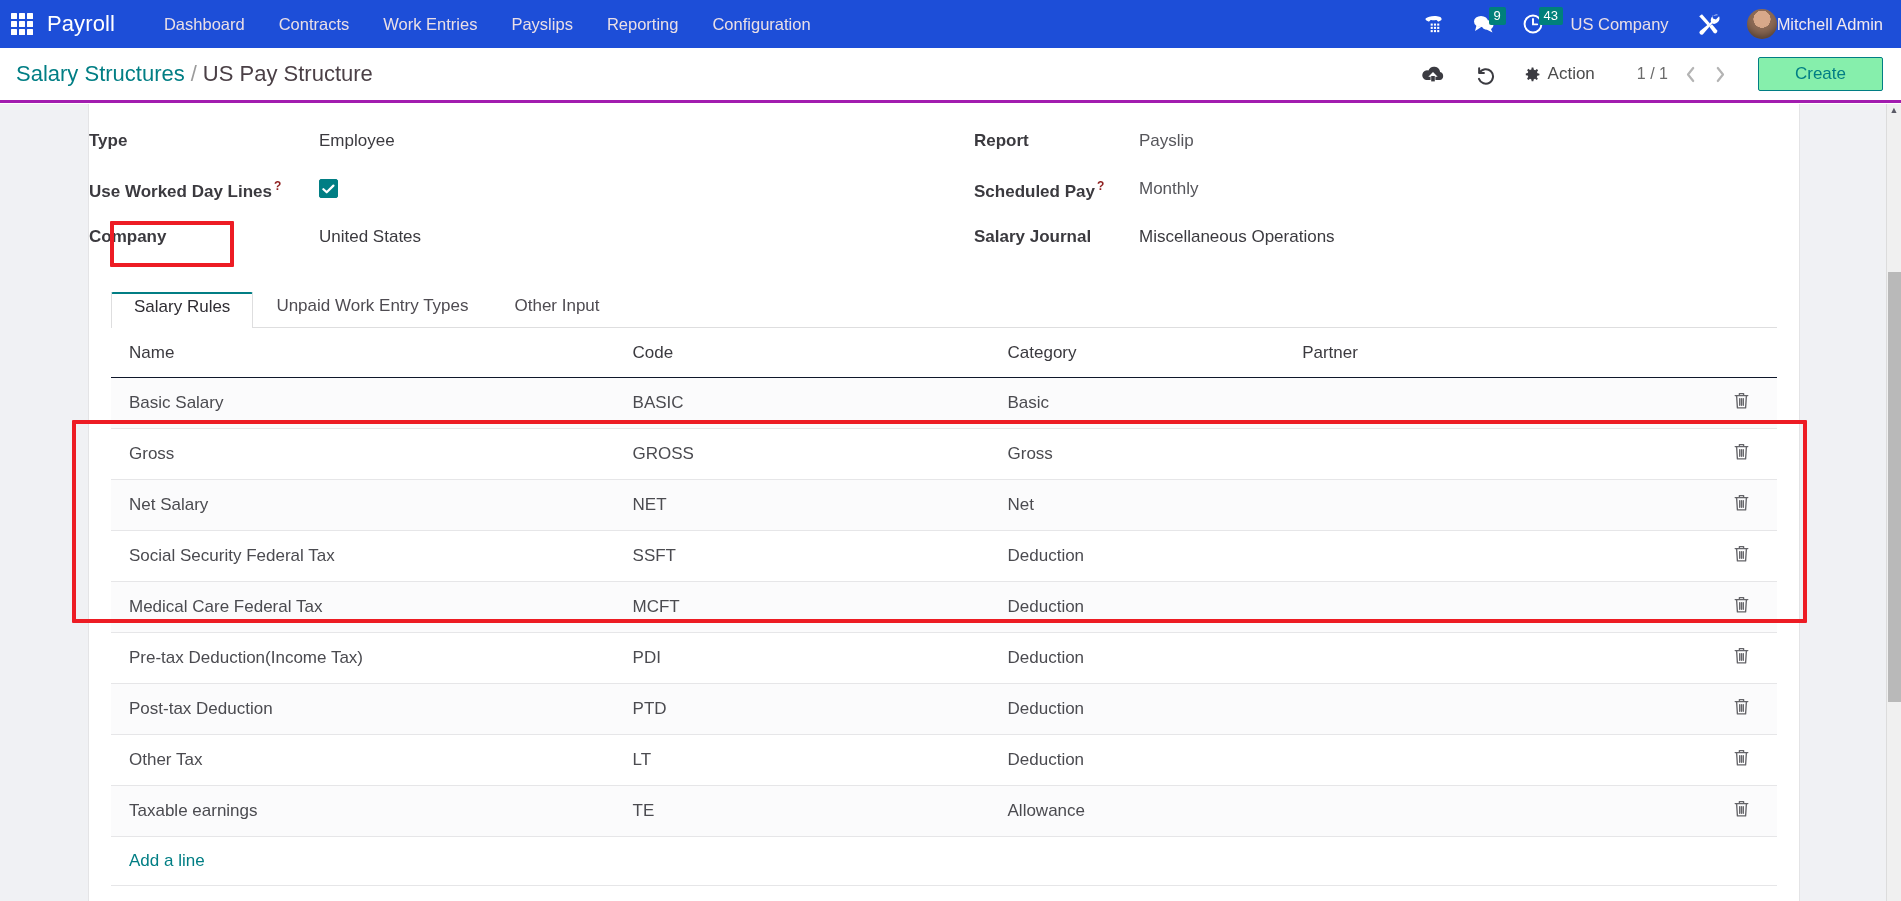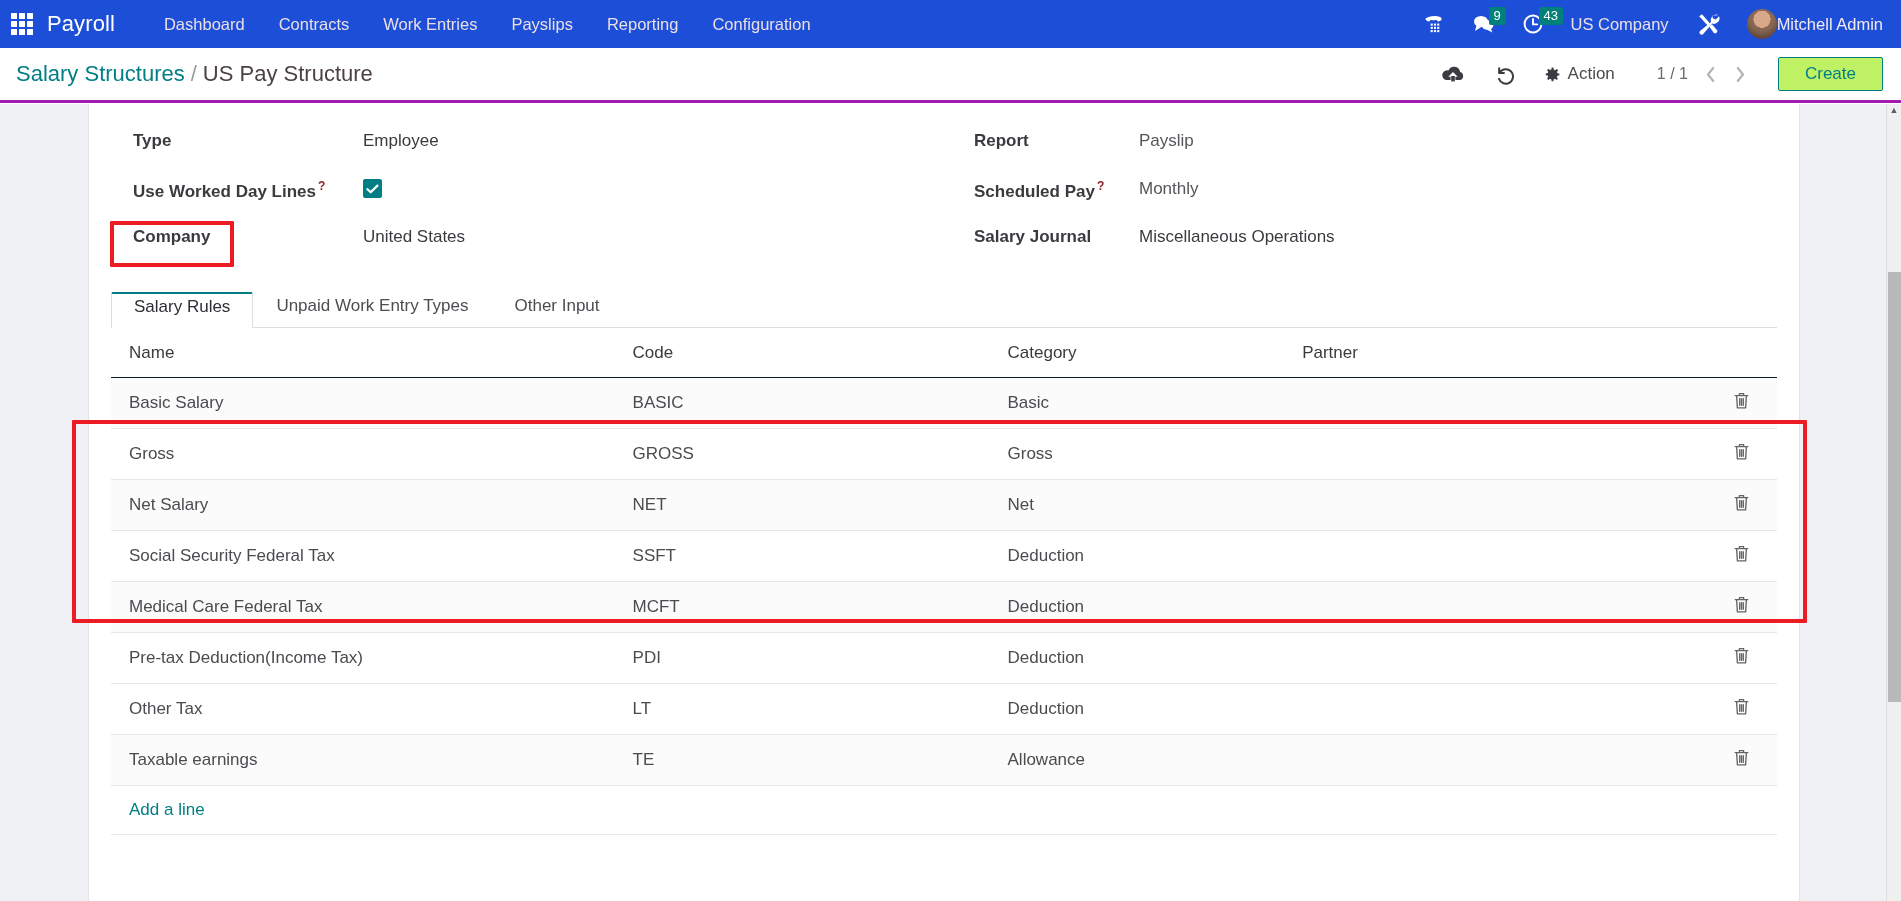--- a/index.html
+++ b/index.html
@@ -126,23 +126,23 @@
   .pager-arrow {
     width: 26px; height: 28px;
     display: flex; align-items: center; justify-content: center;
     color: #b4b4b4; font-size: 20px;
     cursor: pointer;
   }
   .create-btn {
     margin-left: 18px;
     border: 1px solid #017e84;
     color: #017e84;
-    background: #bef264;
-    font-size: 17px;
-    padding: 6px 26px;
+    background: #86efac;
+    font-size: 17px;
+    padding: 6px 36px;
     border-radius: 2px;
     cursor: pointer;
     font-family: inherit;
   }
 
   
   .page-wrap {
     position: absolute;
     top: 104px; left: 0;
     width: 1901px;
@@ -158,21 +158,21 @@
     background: #ffffff;
     border-left: 1px solid #e4e4e6;
     border-right: 1px solid #e4e4e6;
     min-height: 797px;
     padding: 0 0 0 0;
   }
 
   
   .form-area { padding: 14px 0 0 0; position: relative; }
   .cols { display: flex; padding-top: 10px; }
-  .col { width: 50%; padding-left: 44px; }
+  .col { width: 50%; }
   .col.right { padding-left: 30px; }
   .frow {
     display: flex;
     align-items: flex-start;
     min-height: 40px;
     margin-bottom: 8px;
   }
   .flabel {
     width: 230px;
     flex: none;
@@ -540,20 +540,30 @@
           <tr>
             <td>Pre-tax Deduction(Income Tax)</td>
             <td>PDI</td>
             <td>Deduction</td>
             <td></td>
             <td class="col-trash"><span class="trash"><svg width="17" height="19" viewBox="0 0 17 19" fill="none" stroke="currentColor" stroke-width="1.35">
                     <path d="M2.2 4.6h12.6M6.4 4.6V2.6h4.2v2M3.6 4.6l.8 12.3h8.2l.8-12.3" stroke-linecap="round" stroke-linejoin="round"></path>
                     <path d="M6.7 7.6v6.6M8.5 7.6v6.6M10.3 7.6v6.6" stroke-linecap="round"></path>
                   </svg></span></td>
           </tr>
+          <tr class="alt">
+            <td>Post-tax Deduction</td>
+            <td>PTD</td>
+            <td>Deduction</td>
+            <td></td>
+            <td class="col-trash"><span class="trash"><svg width="17" height="19" viewBox="0 0 17 19" fill="none" stroke="currentColor" stroke-width="1.35">
+                    <path d="M2.2 4.6h12.6M6.4 4.6V2.6h4.2v2M3.6 4.6l.8 12.3h8.2l.8-12.3" stroke-linecap="round" stroke-linejoin="round"></path>
+                    <path d="M6.7 7.6v6.6M8.5 7.6v6.6M10.3 7.6v6.6" stroke-linecap="round"></path>
+                  </svg></span></td>
+          </tr>
           <tr>
             <td>Other Tax</td>
             <td>LT</td>
             <td>Deduction</td>
             <td></td>
             <td class="col-trash"><span class="trash"><svg width="17" height="19" viewBox="0 0 17 19" fill="none" stroke="currentColor" stroke-width="1.35">
                     <path d="M2.2 4.6h12.6M6.4 4.6V2.6h4.2v2M3.6 4.6l.8 12.3h8.2l.8-12.3" stroke-linecap="round" stroke-linejoin="round"></path>
                     <path d="M6.7 7.6v6.6M8.5 7.6v6.6M10.3 7.6v6.6" stroke-linecap="round"></path>
                   </svg></span></td>
           </tr>

